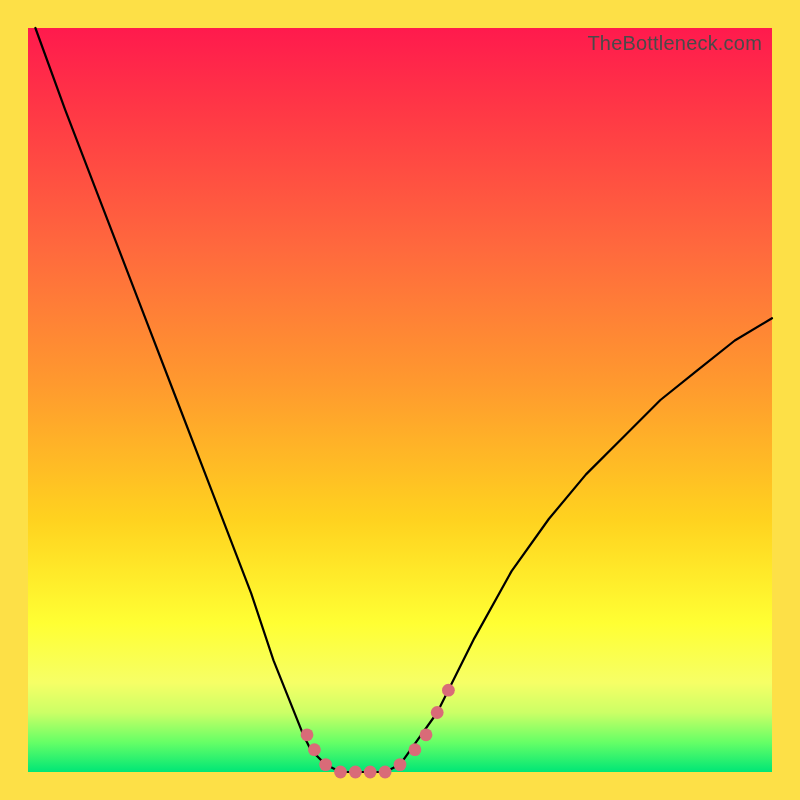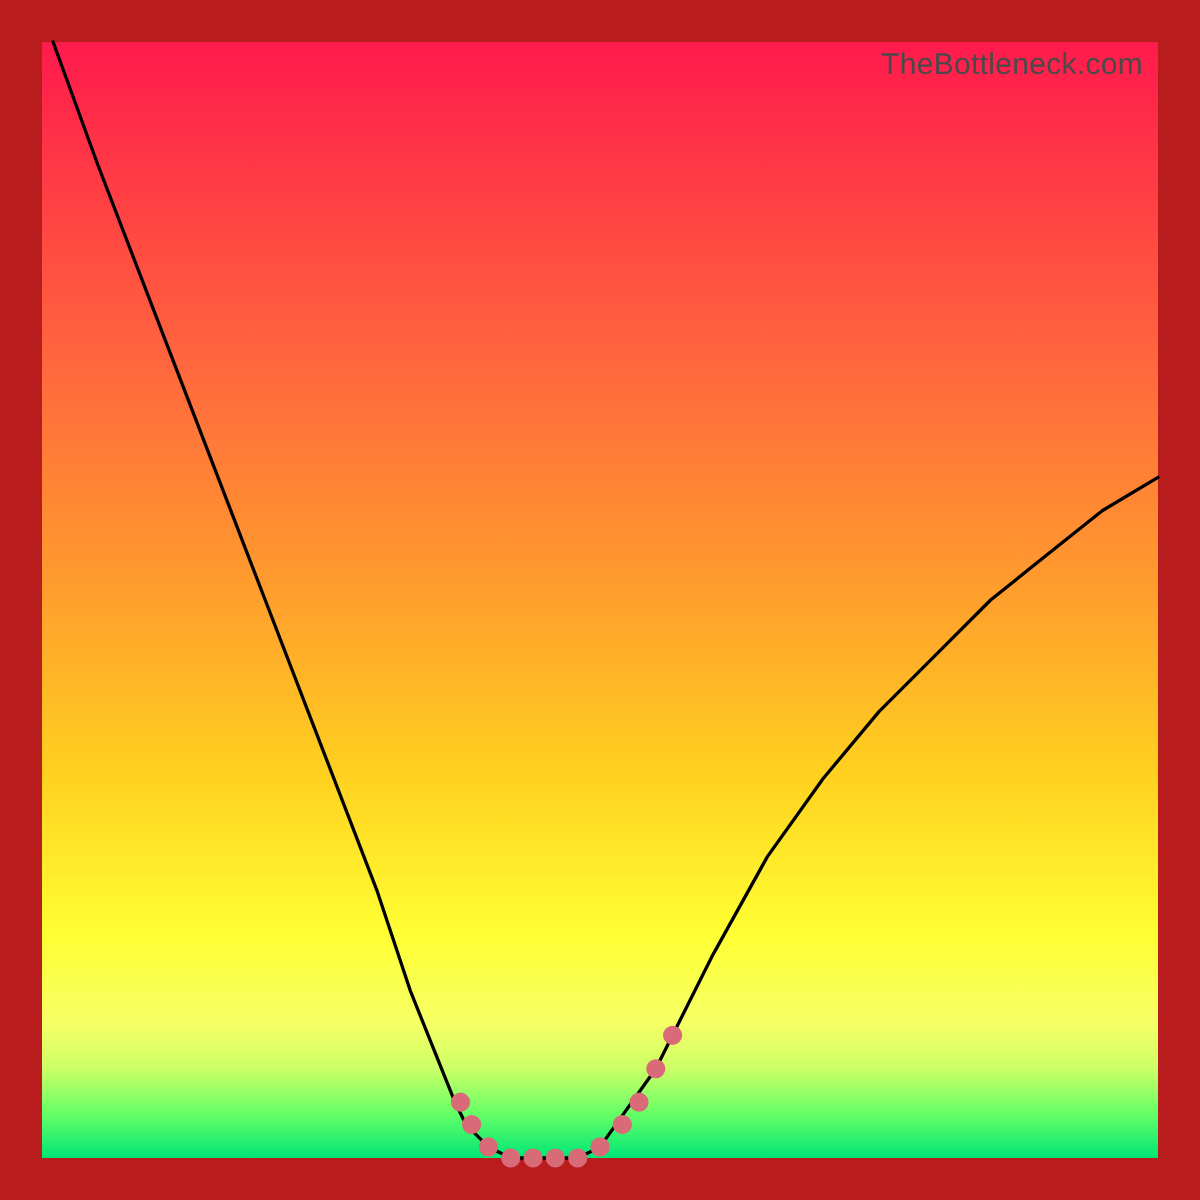--- a/index.html
+++ b/index.html
@@ -8,21 +8,21 @@
     width: 800px;
     height: 800px;
     background: #000;
     font-family: Arial, Helvetica, sans-serif;
     overflow: hidden;
   }
   .frame {
     position: relative;
     width: 800px;
     height: 800px;
-    background: #b91c1c;
+    background: #fde047;
   }
   .plot {
     position: absolute;
     left: 28px;
     top: 28px;
     width: 744px;
     height: 744px;
     
     background: linear-gradient(
       to bottom,

